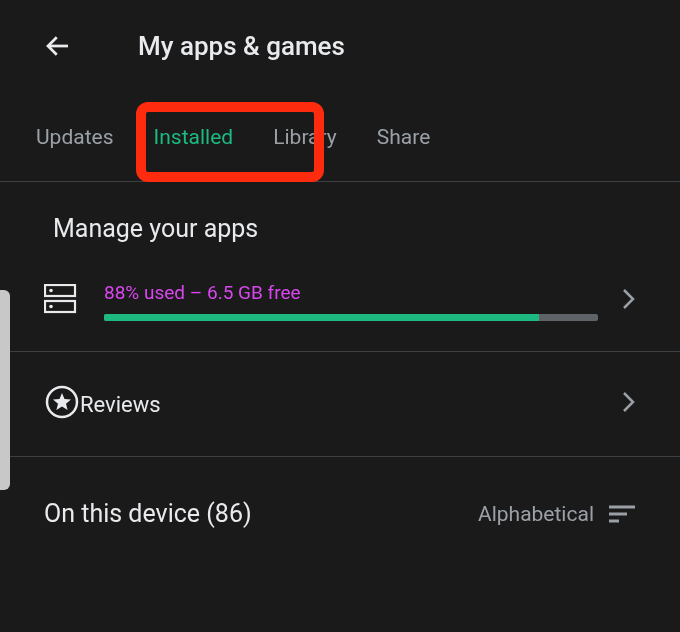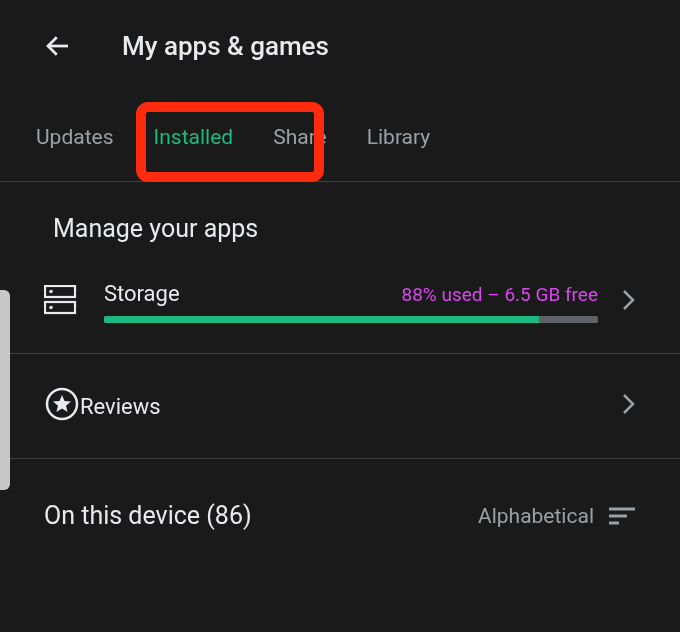--- a/index.html
+++ b/index.html
@@ -13,21 +13,21 @@
       background: #1a1a1a;
       font-family: Roboto, 'Segoe UI', Arial, sans-serif;
       color: #e8eaed;
       overflow: hidden;
       position: relative;
     }
     .header {
       display: flex;
       align-items: center;
       padding: 26px 38px;
-      gap: 44px;
+      gap: 60px;
     }
     .back-btn {
       display: flex;
       align-items: center;
       justify-content: center;
       width: 40px;
       height: 40px;
       cursor: pointer;
     }
     .title {
@@ -168,40 +168,39 @@
       <line x1="20" y1="12" x2="4" y2="12"></line>
       <polyline points="11,5 4,12 11,19"></polyline>
     </svg>
   </div>
   <div class="title">My apps &amp; games</div>
 </div>
 
 <div class="tabs">
   <div class="tab">Updates</div>
   <div class="tab active">Installed</div>
+  <div class="tab">Library</div>
   <div class="tab">Share</div>
-  <div class="tab">Library</div>
 </div>
 
 <div class="highlight-box"></div>
 
 <div class="section-title">Manage your apps</div>
 
 <div class="storage-row">
   <div class="storage-icon">
     <svg width="34" height="30" viewBox="0 0 34 30">
       <rect x="1" y="1" width="30" height="11" fill="none" stroke="#e8eaed" stroke-width="2.2"></rect>
       <rect x="1" y="17" width="30" height="11" fill="none" stroke="#e8eaed" stroke-width="2.2"></rect>
       <circle cx="7" cy="6.5" r="1.8" fill="#e8eaed"></circle>
       <circle cx="7" cy="22.5" r="1.8" fill="#e8eaed"></circle>
     </svg>
   </div>
   <div class="storage-content">
     <div class="storage-top">
-      <span class="storage-label">Storage</span>
       <span class="storage-info">88% used – 6.5 GB free</span>
     </div>
     <div class="progress-bar">
       <div class="progress-fill"></div>
     </div>
   </div>
   <div class="chevron">
     <svg width="14" height="22" viewBox="0 0 14 22" fill="none" stroke="#9aa0a6" stroke-width="2.5">
       <polyline points="2,2 11,11 2,20"></polyline>
     </svg>

